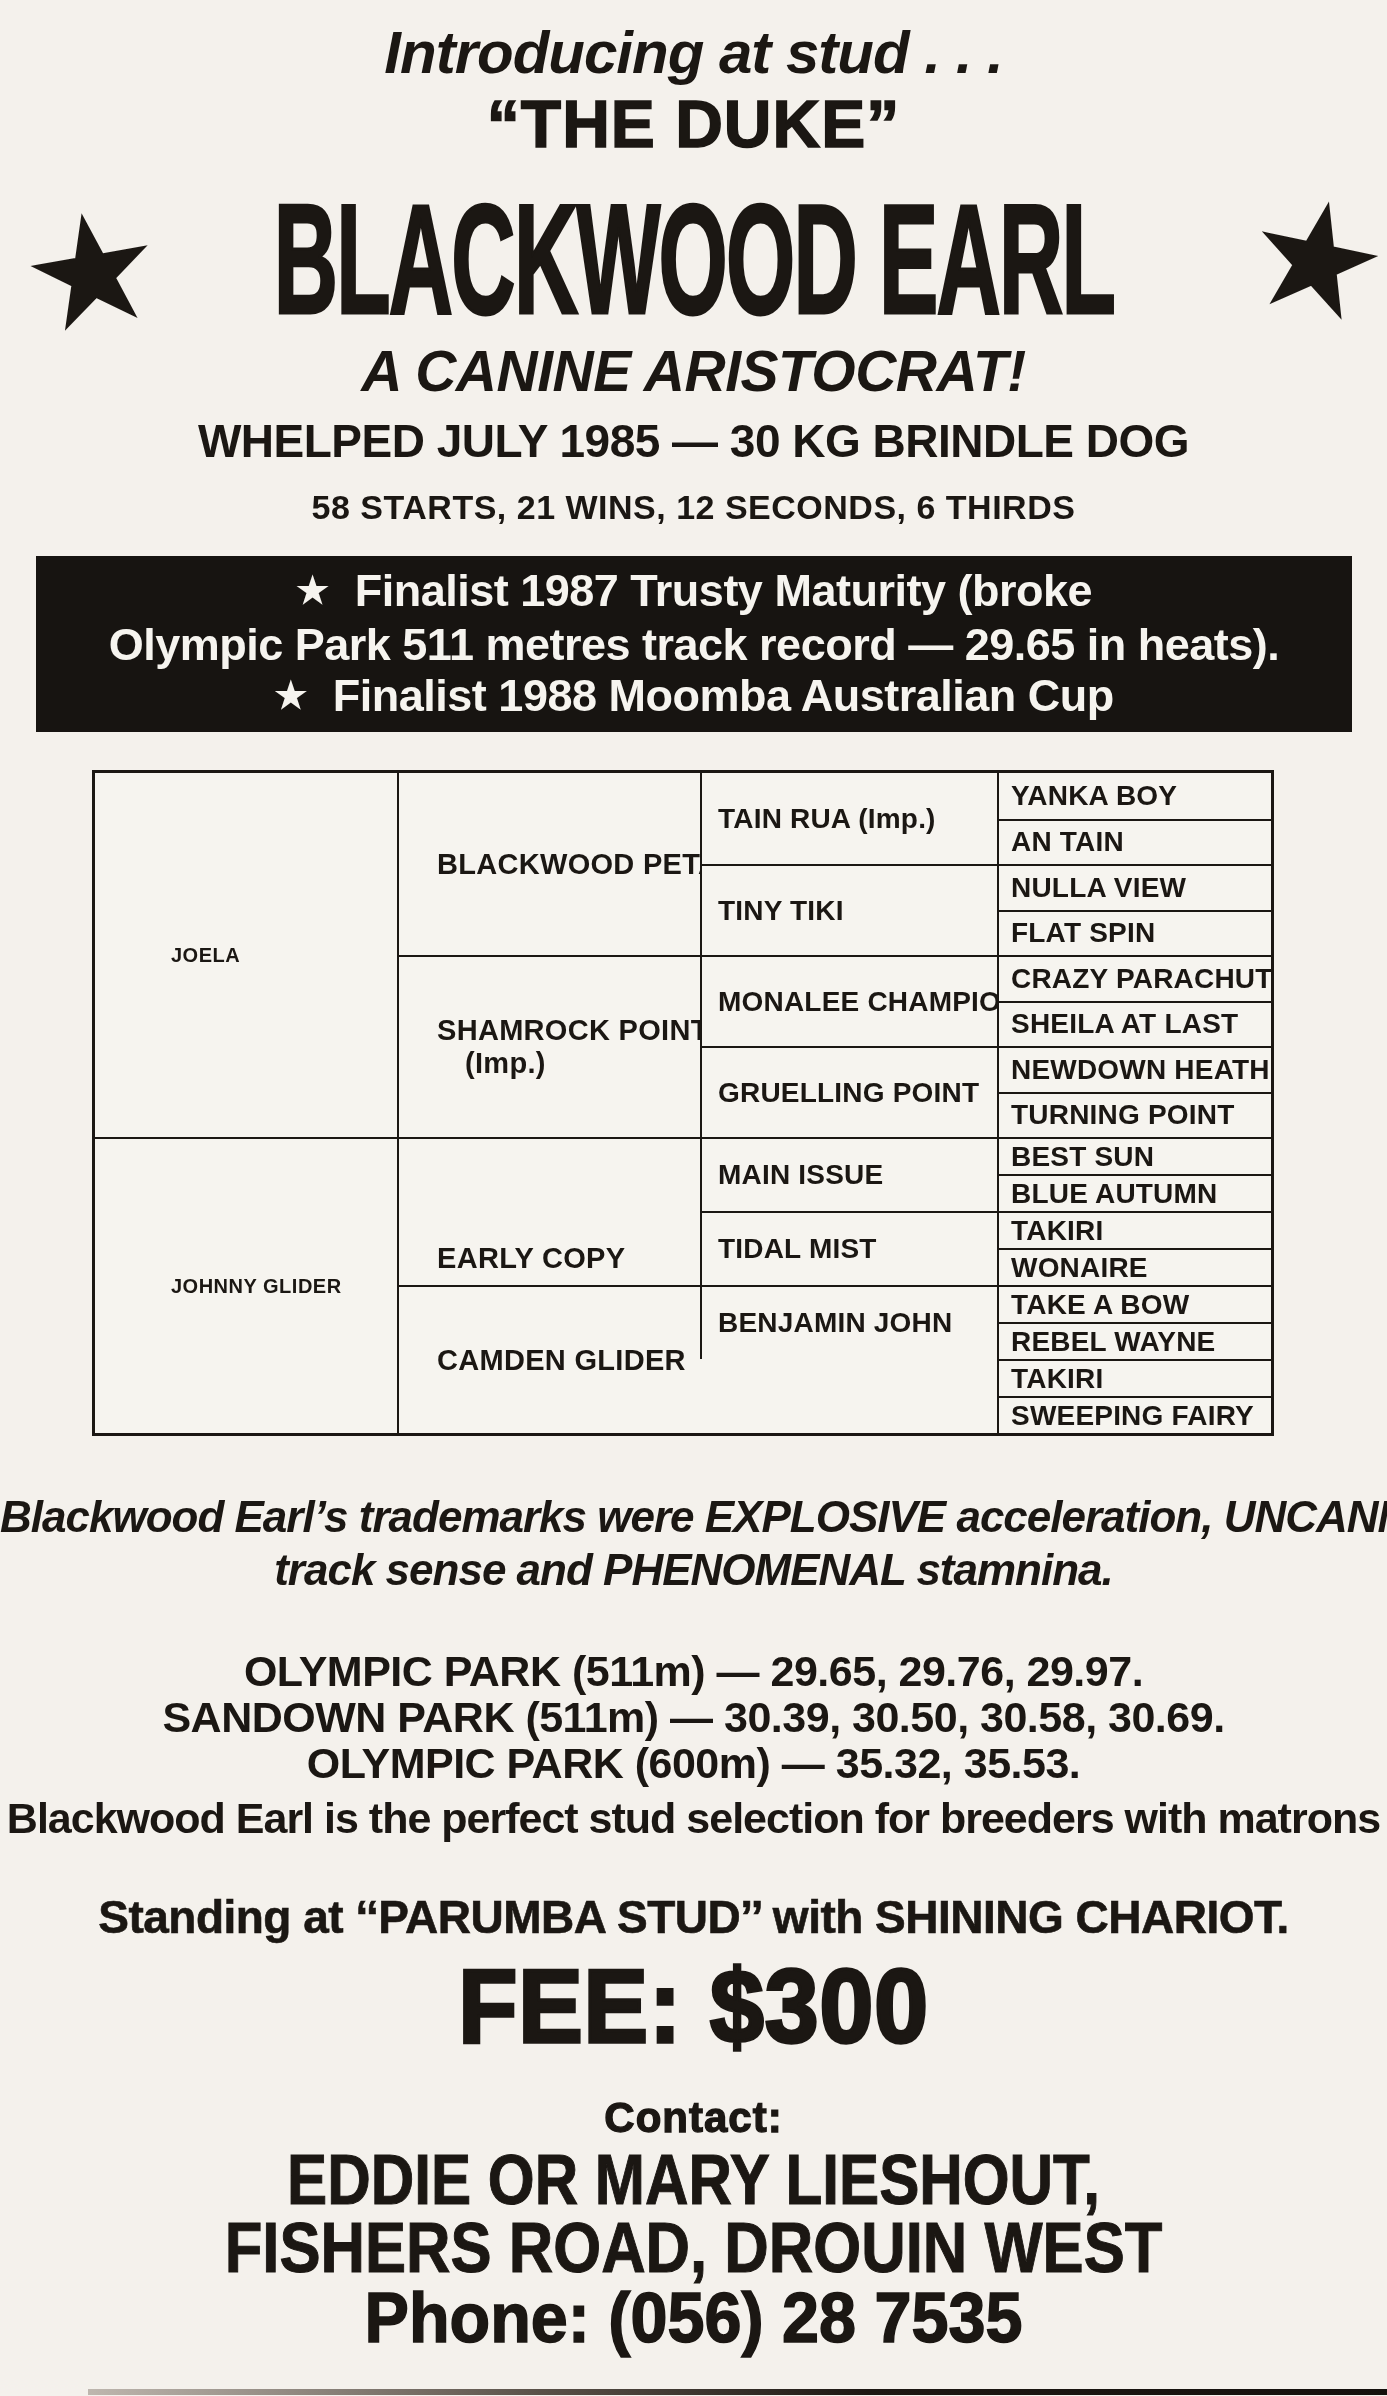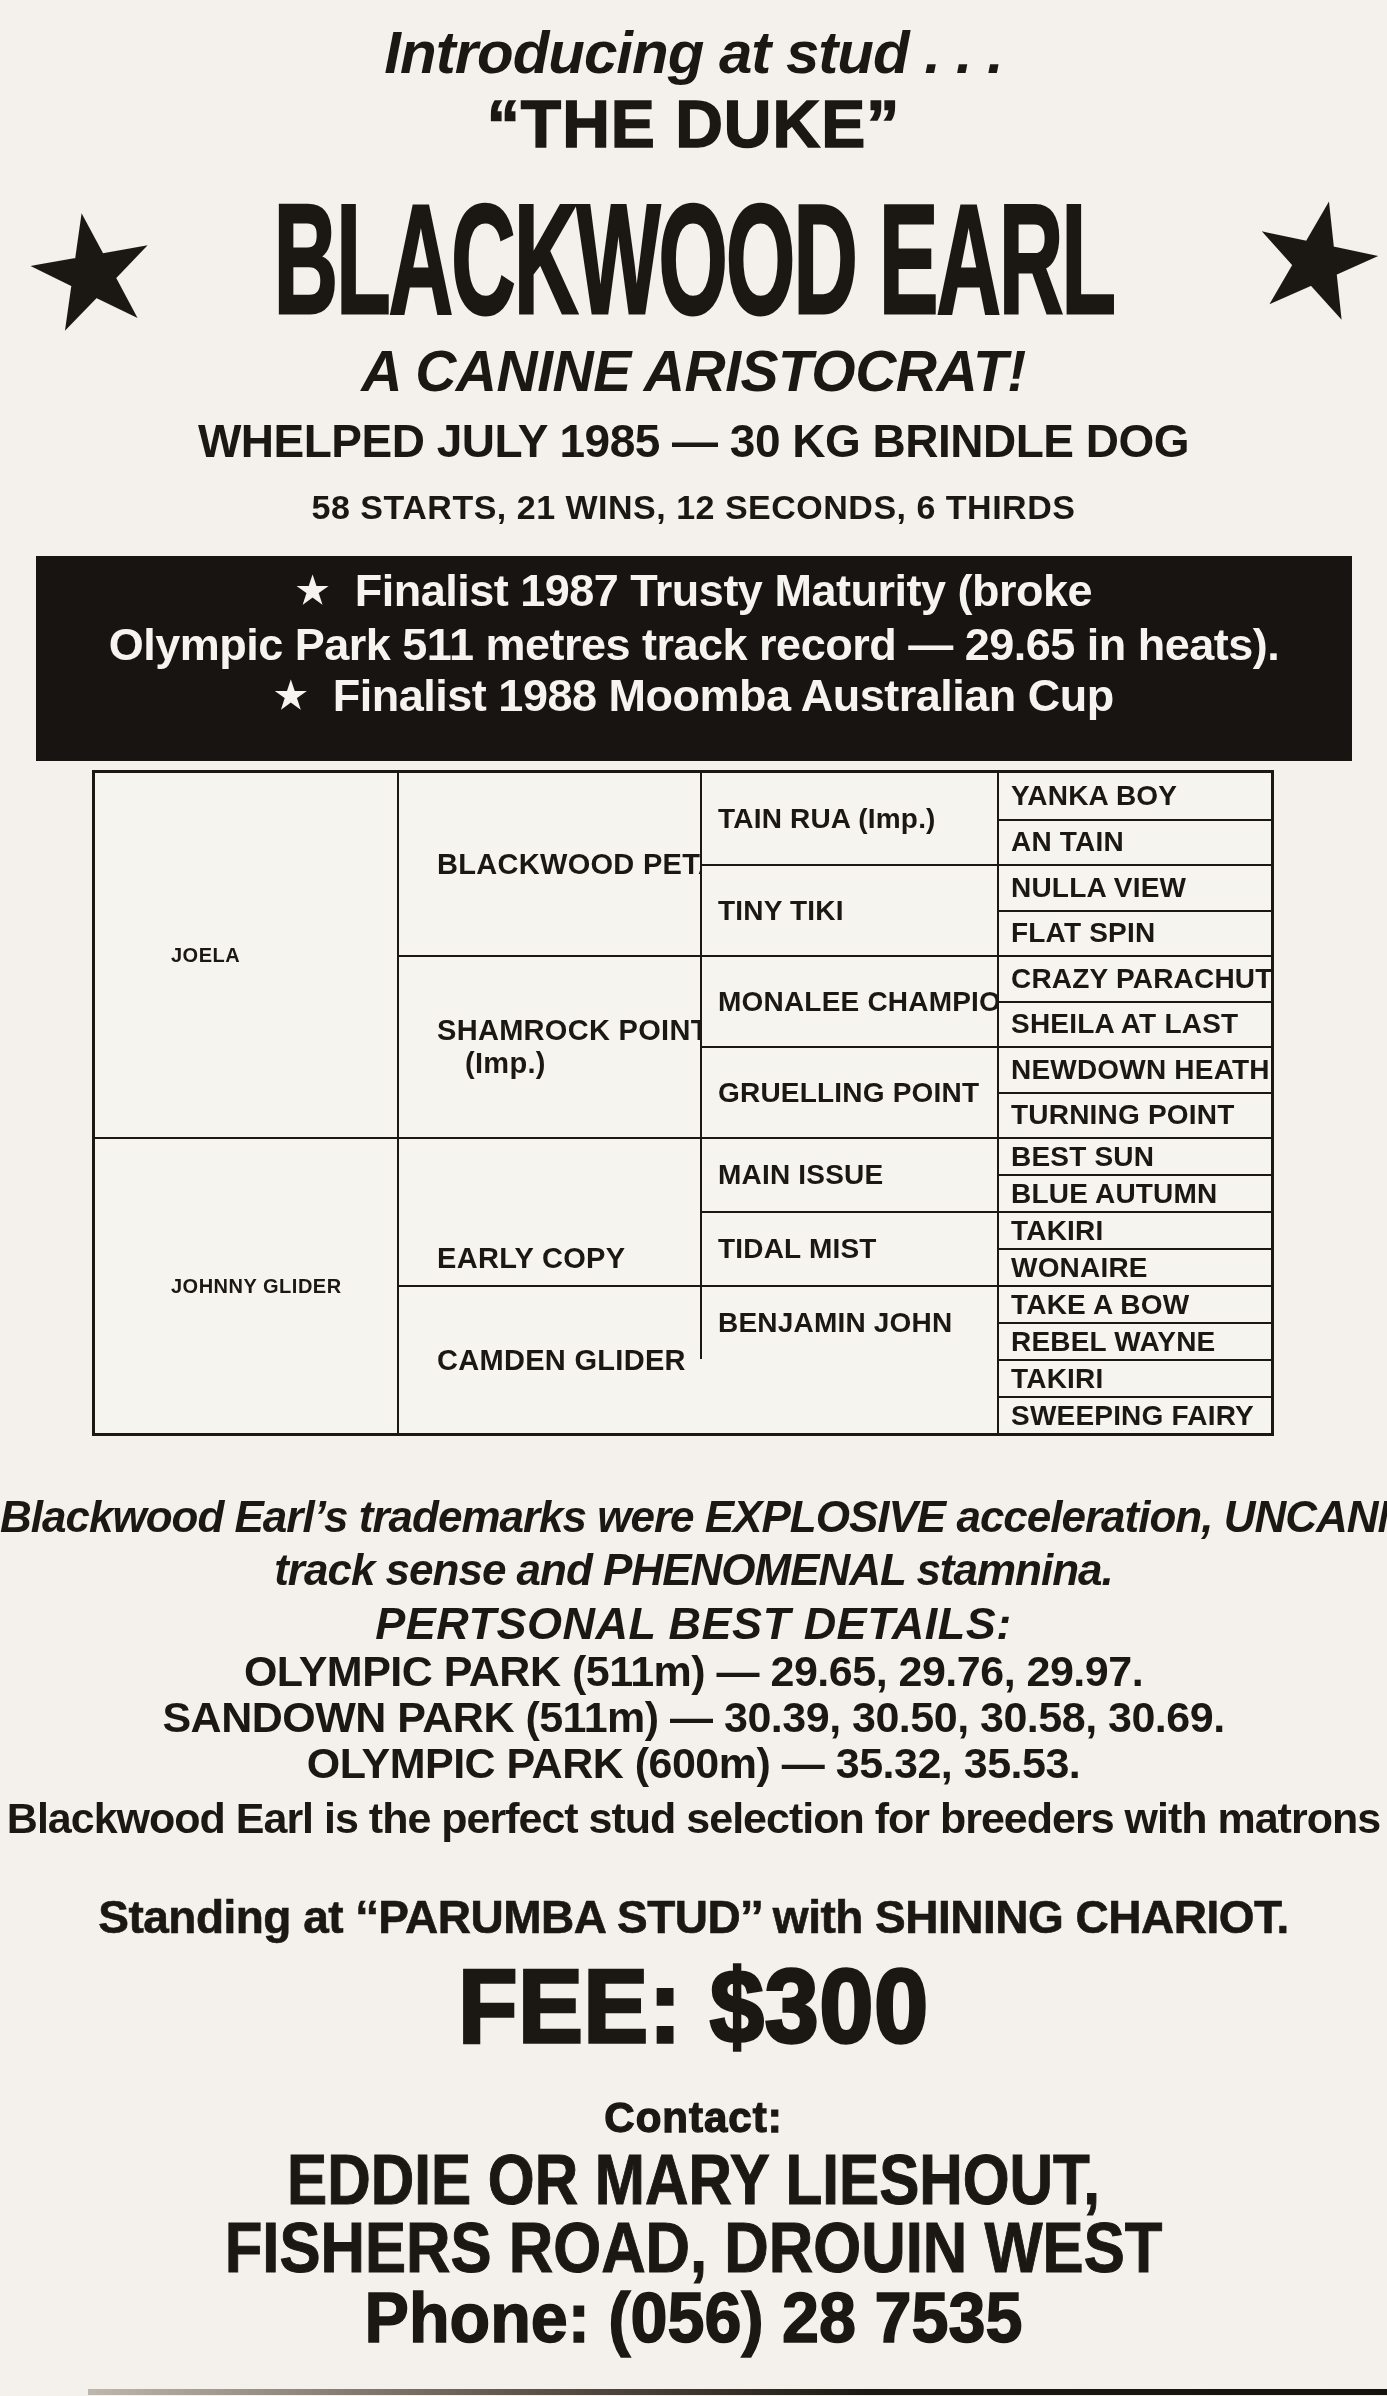--- a/index.html
+++ b/index.html
@@ -24,21 +24,21 @@
   }
   .star { position:absolute; font-size:138px; line-height:138px; font-weight:bold; }
   #star-left  { left:30px;  top:202px; transform:rotate(-10deg); }
   #star-right { right:8px;  top:190px; transform:rotate(12deg); }
 
   #subtitle { top:338px; font-size:57px; letter-spacing:-0.5px; }
   #whelped  { top:414px; font-size:46px; letter-spacing:-0.5px; }
   #record   { top:488px; font-size:34px; letter-spacing:0.5px; }
 
   #banner {
-    position:absolute; top:556px; left:36px; width:1316px; height:205px;
+    position:absolute; top:556px; left:36px; width:1316px; height:176px;
     background:#171411; color:#f6f4ef; padding-top:9px; box-sizing:border-box;
   }
   .banner-line { font-size:45px; line-height:51px; text-align:center; font-weight:bold; letter-spacing:-0.5px; white-space:nowrap; }
   .bstar { display:inline-block; margin-right:26px; font-size:37px; transform:translateY(-3px); }
 
   #pedigree {
     position:absolute; top:770px; left:92px; width:1176px; height:660px;
     display:grid; grid-template-columns:302px 303px 297px 274px;
     grid-template-rows:repeat(8, 45.5px) repeat(8, 37px);
     border:3px solid #1b1713; background:#f6f4ef;
@@ -191,21 +191,20 @@
         <span>TAKIRI</span>
       </div>
     <div class="cell leaf" style="grid-area:16/4/17/5">
         <span>SWEEPING FAIRY</span>
       </div>
   </div>
 
   <div id="trademark1" class="abs b i">Blackwood Earl’s trademarks were EXPLOSIVE acceleration, UNCANNY</div>
   <div id="trademark2" class="abs b i">track sense and PHENOMENAL stamnina.</div>
 
-  <div id="pb-heading" class="abs b i">PERTSONAL BEST DETAILS:</div>
   <div id="pb-lines" class="abs b">
     <div>OLYMPIC PARK (511m) — 29.65, 29.76, 29.97.</div>
     <div>SANDOWN PARK (511m) — 30.39, 30.50, 30.58, 30.69.</div>
     <div>OLYMPIC PARK (600m) — 35.32, 35.53.</div>
   </div>
 
   <div id="pitch" class="abs b">
     <div>Blackwood Earl is the perfect stud selection for breeders with matrons</div>
   </div>
 

